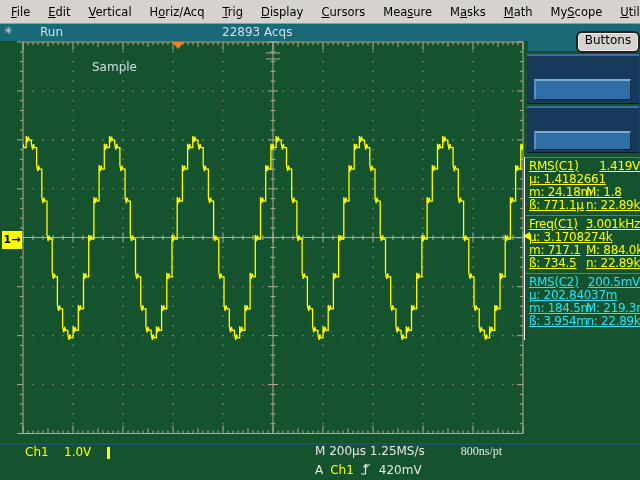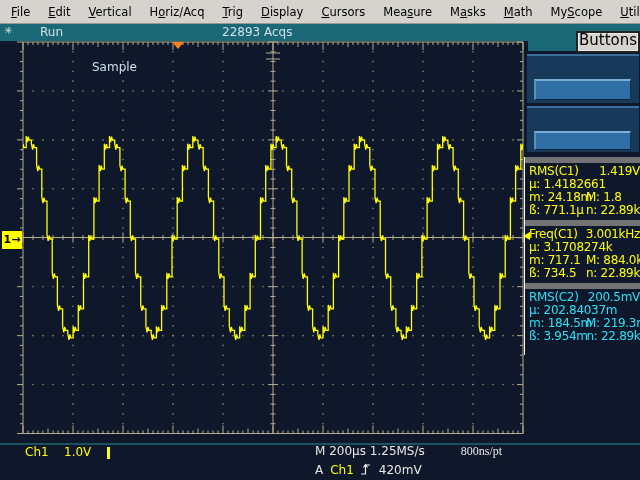--- a/index.html
+++ b/index.html
@@ -1,31 +1,31 @@
 <!DOCTYPE html>
 <html><head>
 <meta charset="utf-8">
 <style>
   html,body{margin:0;padding:0;background:#000;}
-  #screen{position:relative;width:640px;height:480px;background:#0f172a;overflow:hidden;
+  #screen{position:relative;width:640px;height:480px;background:#14532d;overflow:hidden;
           font-family:"DejaVu Sans","Liberation Sans",sans-serif;}
 
   
   #menubar{position:absolute;left:0;top:0;width:640px;height:24px;background:#d6d3ce;
            border-bottom:1px solid #9a978f;display:flex;align-items:center;
            font-size:11.5px;color:#000;padding-left:2px;box-sizing:border-box;}
   .menu-item{padding:0 9px;white-space:nowrap;}
   .menu-item u{text-decoration:underline;}
 
   
   #statusbar{position:absolute;left:0;top:24px;width:640px;height:17px;background:#1b6877;}
   #statusbar span{position:absolute;top:1px;font-size:12px;color:#cfe0e8;white-space:nowrap;}
   #status-right-ext{position:absolute;left:528px;top:41px;width:112px;height:10px;background:#1b6877;}
   #buttons-btn{position:absolute;left:576px;top:31px;width:60px;height:18px;background:#d6d3ce;
-               border:2px solid #222;border-radius:0;font-size:15px;color:#000;
+               border:2px solid #222;border-radius:6px;font-size:12px;color:#000;
                text-align:center;line-height:14px;box-shadow:0 0 0 1px #eee inset;}
 
   
   #plot{position:absolute;left:0;top:0;width:640px;height:480px;}
 
   
   #ch1-badge{position:absolute;left:2px;top:231px;width:20px;height:18px;background:#ffff00;
              color:#000;font-size:11px;font-weight:bold;text-align:center;line-height:18px;}
 
   
@@ -35,21 +35,21 @@
   #slider-box-2{top:106px;height:47px;}
   .slider-bar{position:absolute;left:7px;width:97px;background:#2f6fa6;
               border-top:2px solid #7aaed5;border-left:2px solid #5890bd;
               border-right:1px solid #16304a;border-bottom:1px solid #0d2338;box-sizing:border-box;}
   #slider-bar-1{top:23px;height:21px;}
   #slider-bar-2{top:23px;height:19px;}
 
   
   #meas-panels{position:absolute;left:524px;top:157px;width:116px;border-left:1px solid #fff;
                font-size:12px;letter-spacing:-0.3px;}
-  .meas-panel{border-top:6px solid #737373;padding:1px 0 3px 4px;}
+  .meas-panel{border-top:1px solid #737373;padding:1px 0 3px 4px;text-decoration:underline;}
   .meas-panel:last-child{padding-bottom:12px;text-align:center;}
   .meas-title-row{display:flex;justify-content:space-between;padding-right:1px;white-space:nowrap;}
   .meas-row{display:grid;grid-template-columns:57px auto;white-space:nowrap;line-height:13px;}
 
   
   #bottom-sep{position:absolute;left:0;top:443px;width:640px;height:2px;background:#1b5260;}
   .breadout{position:absolute;font-size:12px;white-space:nowrap;}
   #ch-readout{left:25px;top:445px;color:#ffff00;}
   #ch-scale{position:absolute;left:39px;top:0;}
   #ch-pos-marker{position:absolute;left:82px;top:2px;width:3px;height:12px;background:#ffff00;}

